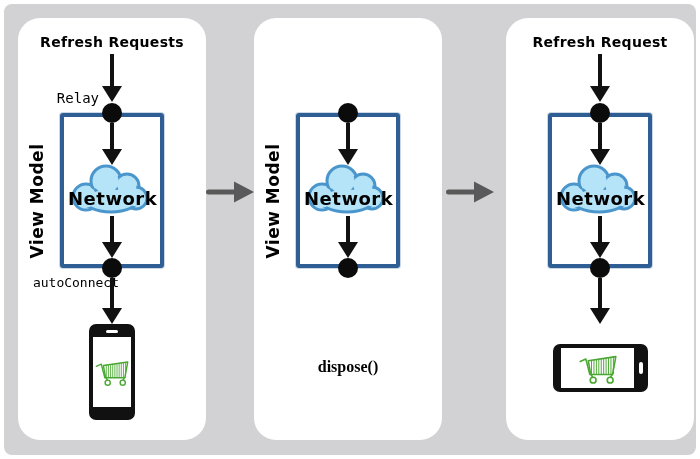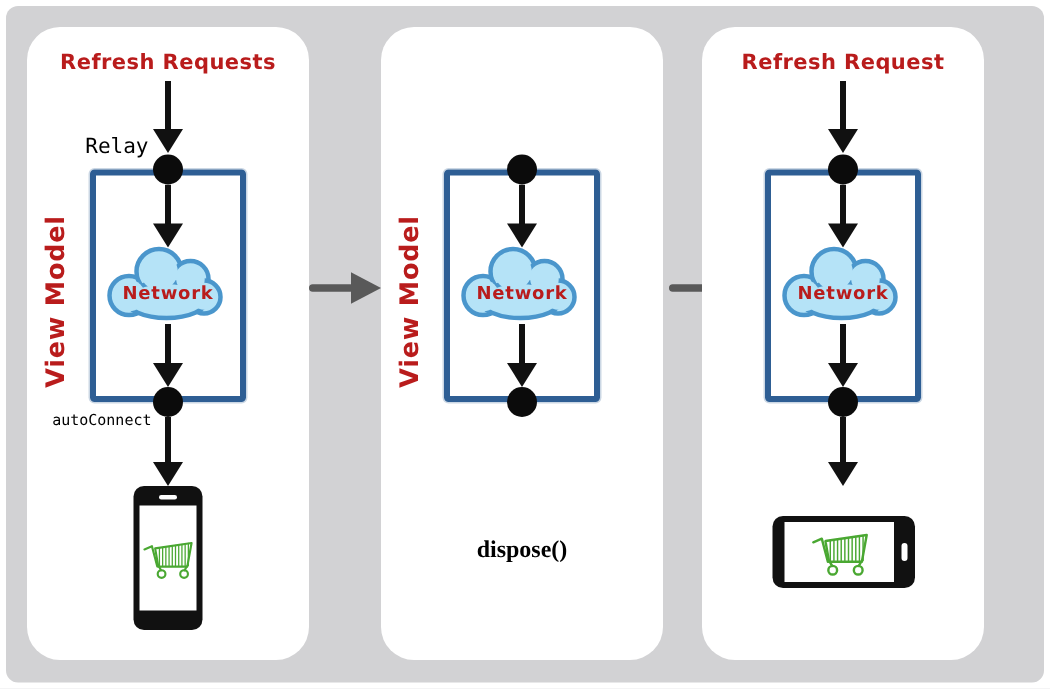--- a/index.html
+++ b/index.html
@@ -4,23 +4,23 @@
 <style>
   * { margin:0; padding:0; box-sizing:border-box; }
   body { background:#ffffff; font-family:"DejaVu Sans", sans-serif; }
   .stage { position:relative; width:700px; height:459px; background:#ffffff; overflow:hidden; }
   .backdrop { position:absolute; left:4px; top:4px; right:4px; bottom:4px;
               background:#d2d2d4; border-radius:8px; }
   .panel { position:absolute; top:18px; width:188px; height:422px;
            background:#ffffff; border-radius:22px; }
   .panel-1 { left:18px; }
   .panel-2 { left:254px; }
-  .panel-3 { left:468px;padding-left:44px; }
-
-  .hand { font-family: cursive, "DejaVu Sans", sans-serif; color:#b91c1c; }
+  .panel-3 { left:506px;padding-left:44px; }
+
+  .hand { font-family: cursive, "DejaVu Sans", sans-serif; color:#000000; }
   .mono { font-family: "DejaVu Sans Mono", monospace; color:#000000; }
 
   .panel-title { position:absolute; top:16px; left:0; right:0; text-align:center;
                  font-size:14px; font-weight:600; letter-spacing:0.3px; }
 
   .black-arrow { position:absolute; left:calc(50% - 12px); }
   .a1 { top:36px; }  .a2 { top:105px; } .a3 { top:198px; } .a4 { top:260px; }
 
   .dot { position:absolute; left:calc(50% - 10px); width:20px; height:20px;
          background:#0b0b0b; border-radius:50%; z-index:3; }
@@ -29,27 +29,27 @@
   .vm-rect { position:absolute; left:calc(50% - 52px); top:95px; width:104px; height:155px;
              border:4px solid #2e5e94; border-radius:3px;
              box-shadow:0 0 0 1px rgba(46,94,148,0.25); }
 
   .vm-label { position:absolute; left:4px; top:100px; width:30px; height:165px;
               display:flex; align-items:center; justify-content:center; }
   .vm-label span { transform:rotate(-90deg); white-space:nowrap;
                    font-size:17px; font-weight:600; letter-spacing:0.5px; }
 
   .relay-label { position:absolute; top:72px; right:107px; font-size:14px; }
-  .autoconnect-label { position:absolute; top:257px; right:105px; font-size:10px;text-align:center; }
+  .autoconnect-label { position:absolute; top:257px; right:87px; font-size:13px;text-align:center; }
   .dispose-label { position:absolute; top:340px; left:0; right:0; text-align:center;
                    font-size:16px; font-weight:bold;font-family:Liberation Serif, serif; }
 
   .cloud { position:absolute; left:calc(50% - 44px); top:146px; width:88px; height:52px; z-index:2; }
   .cloud-label { position:absolute; left:0; right:0; top:24px; text-align:center;
-                 font-size:12px; font-weight:600; letter-spacing:0.5px; }
+                 font-size:18px; font-weight:600; letter-spacing:0.5px; }
 
   .gray-arrow { position:absolute; top:181px; }
   .gray-arrow-1 { left:206px; } .gray-arrow-2 { left:446px; }
 
   .phone-portrait { position:absolute; left:calc(50% - 23px); top:306px; width:46px; height:96px;
                     background:#111; border-radius:7px; }
   .phone-portrait .speaker { position:absolute; top:6px; left:50%; transform:translateX(-50%);
                              width:12px; height:3px; background:#fff; border-radius:2px; }
   .phone-portrait .screen { position:absolute; left:4px; right:4px; top:13px; bottom:13px;
                             background:#fff; display:flex; align-items:center; justify-content:center; }

